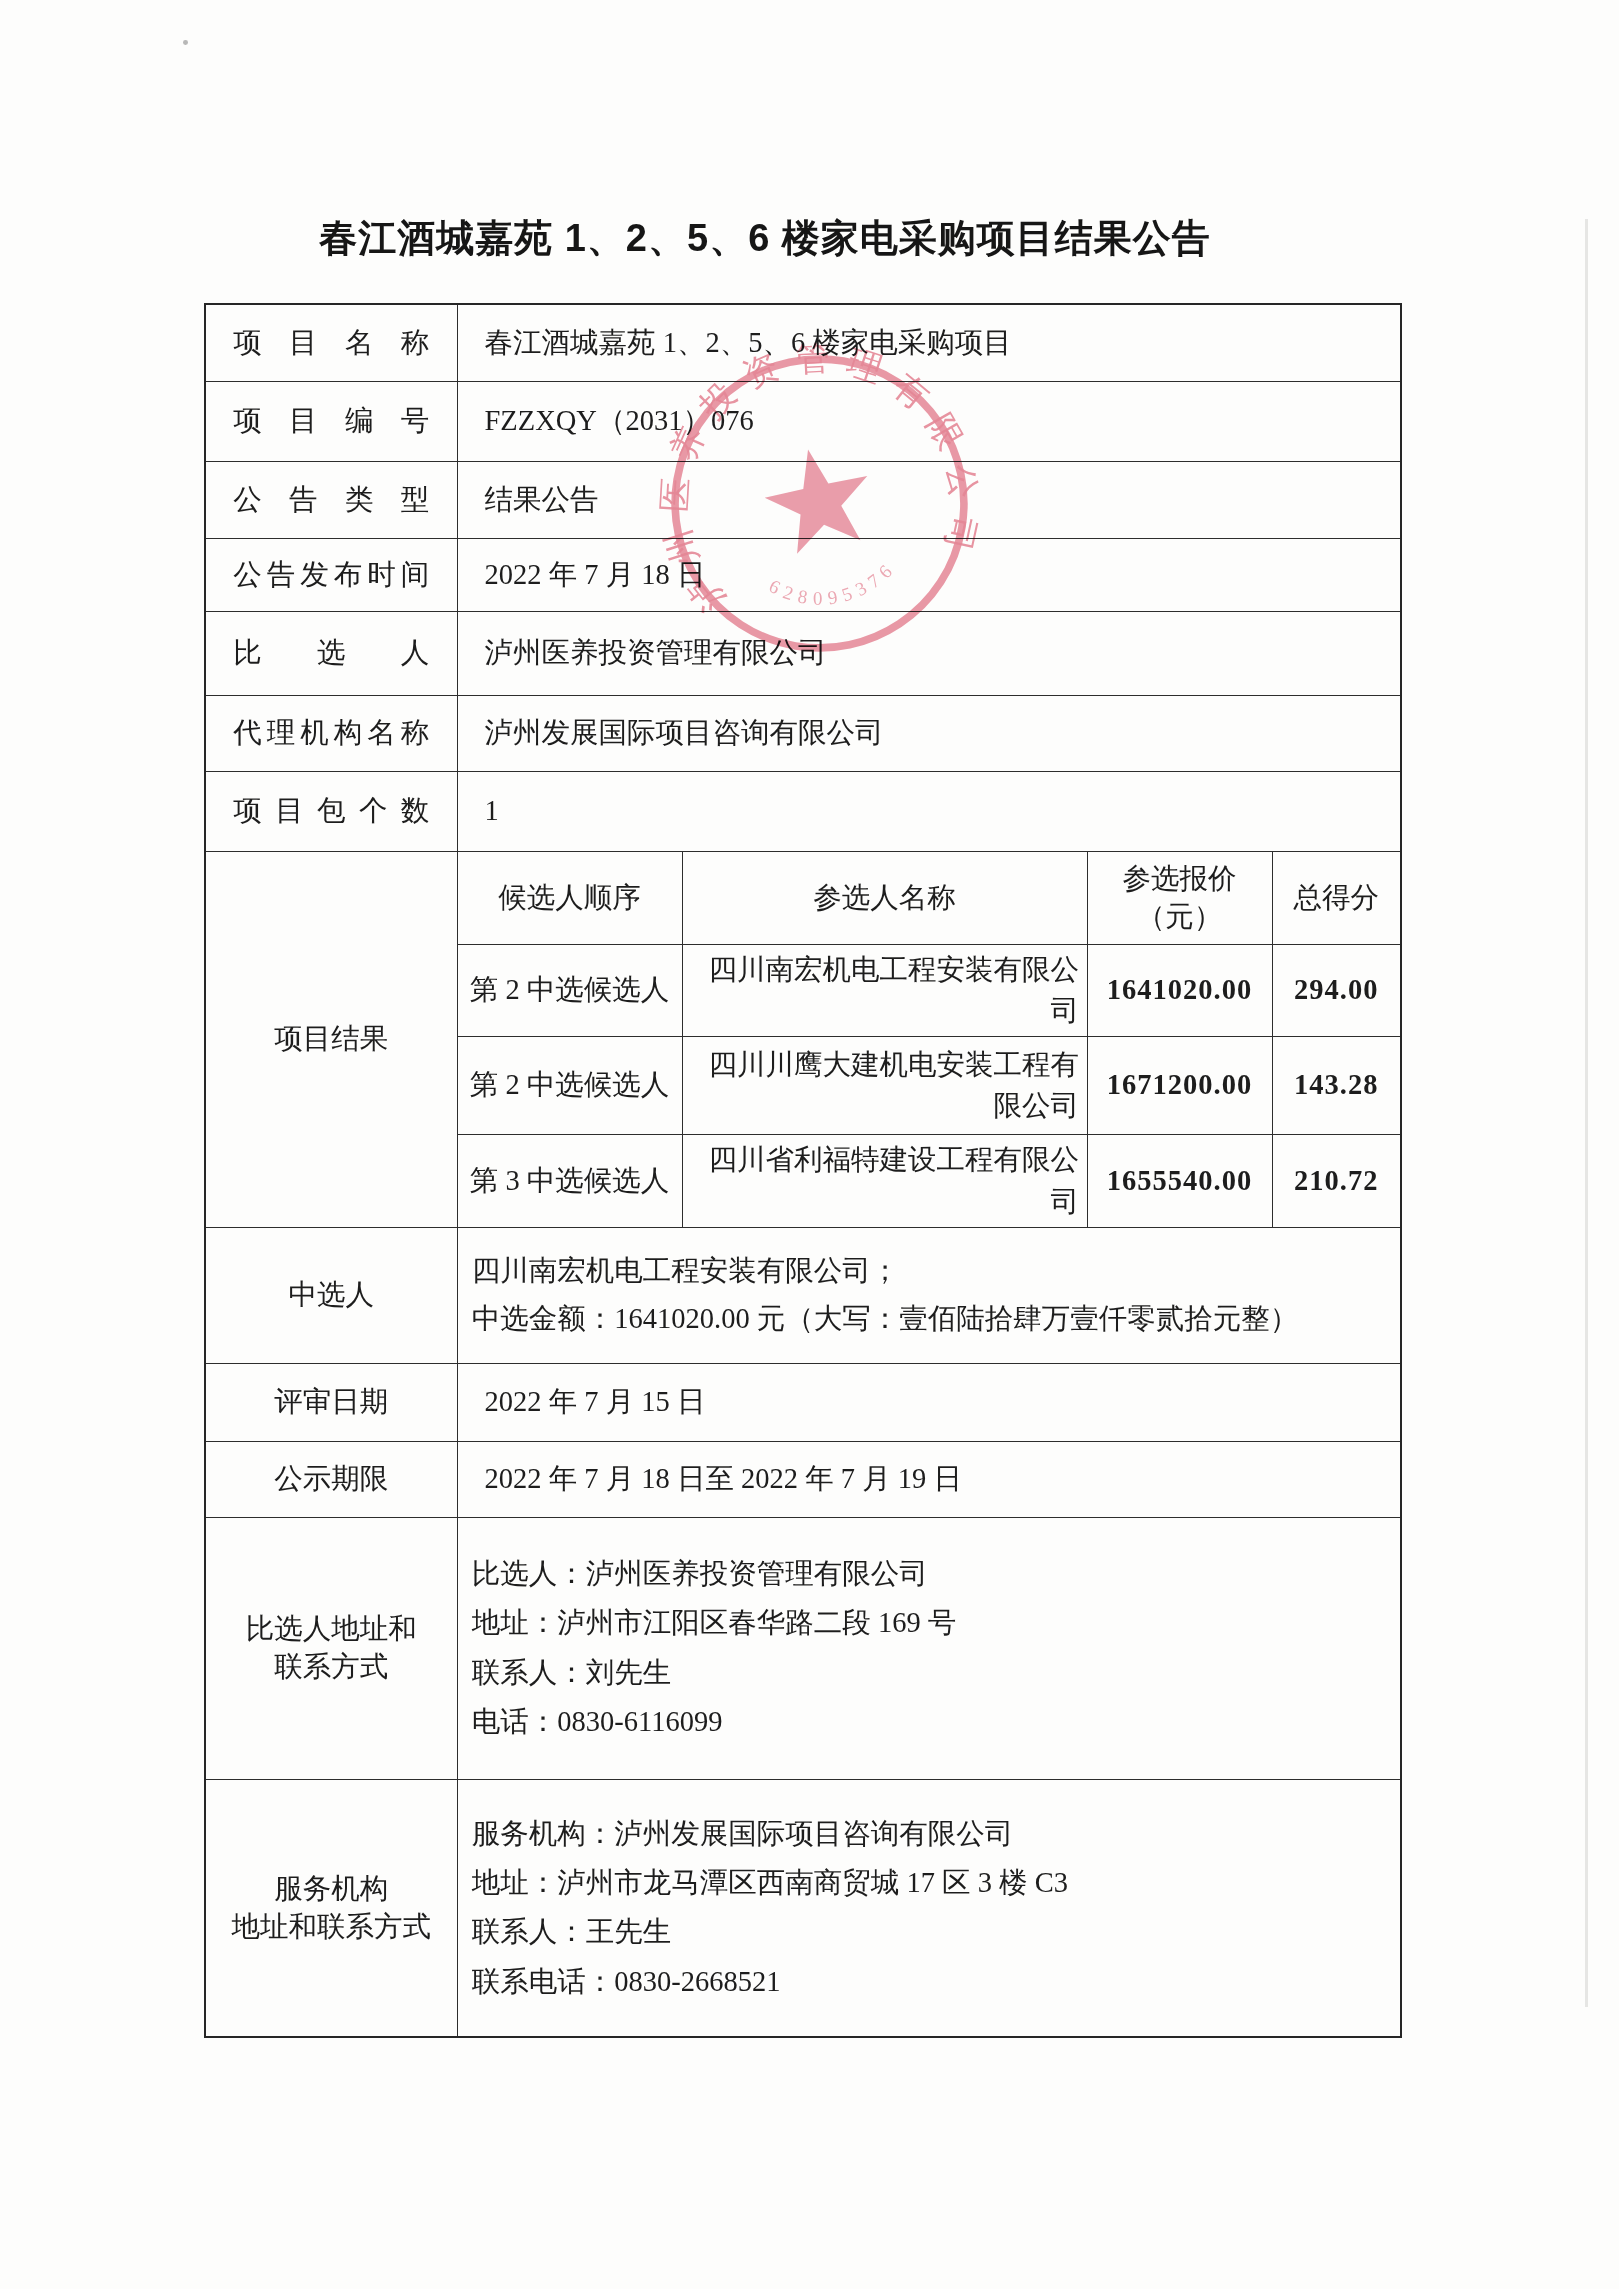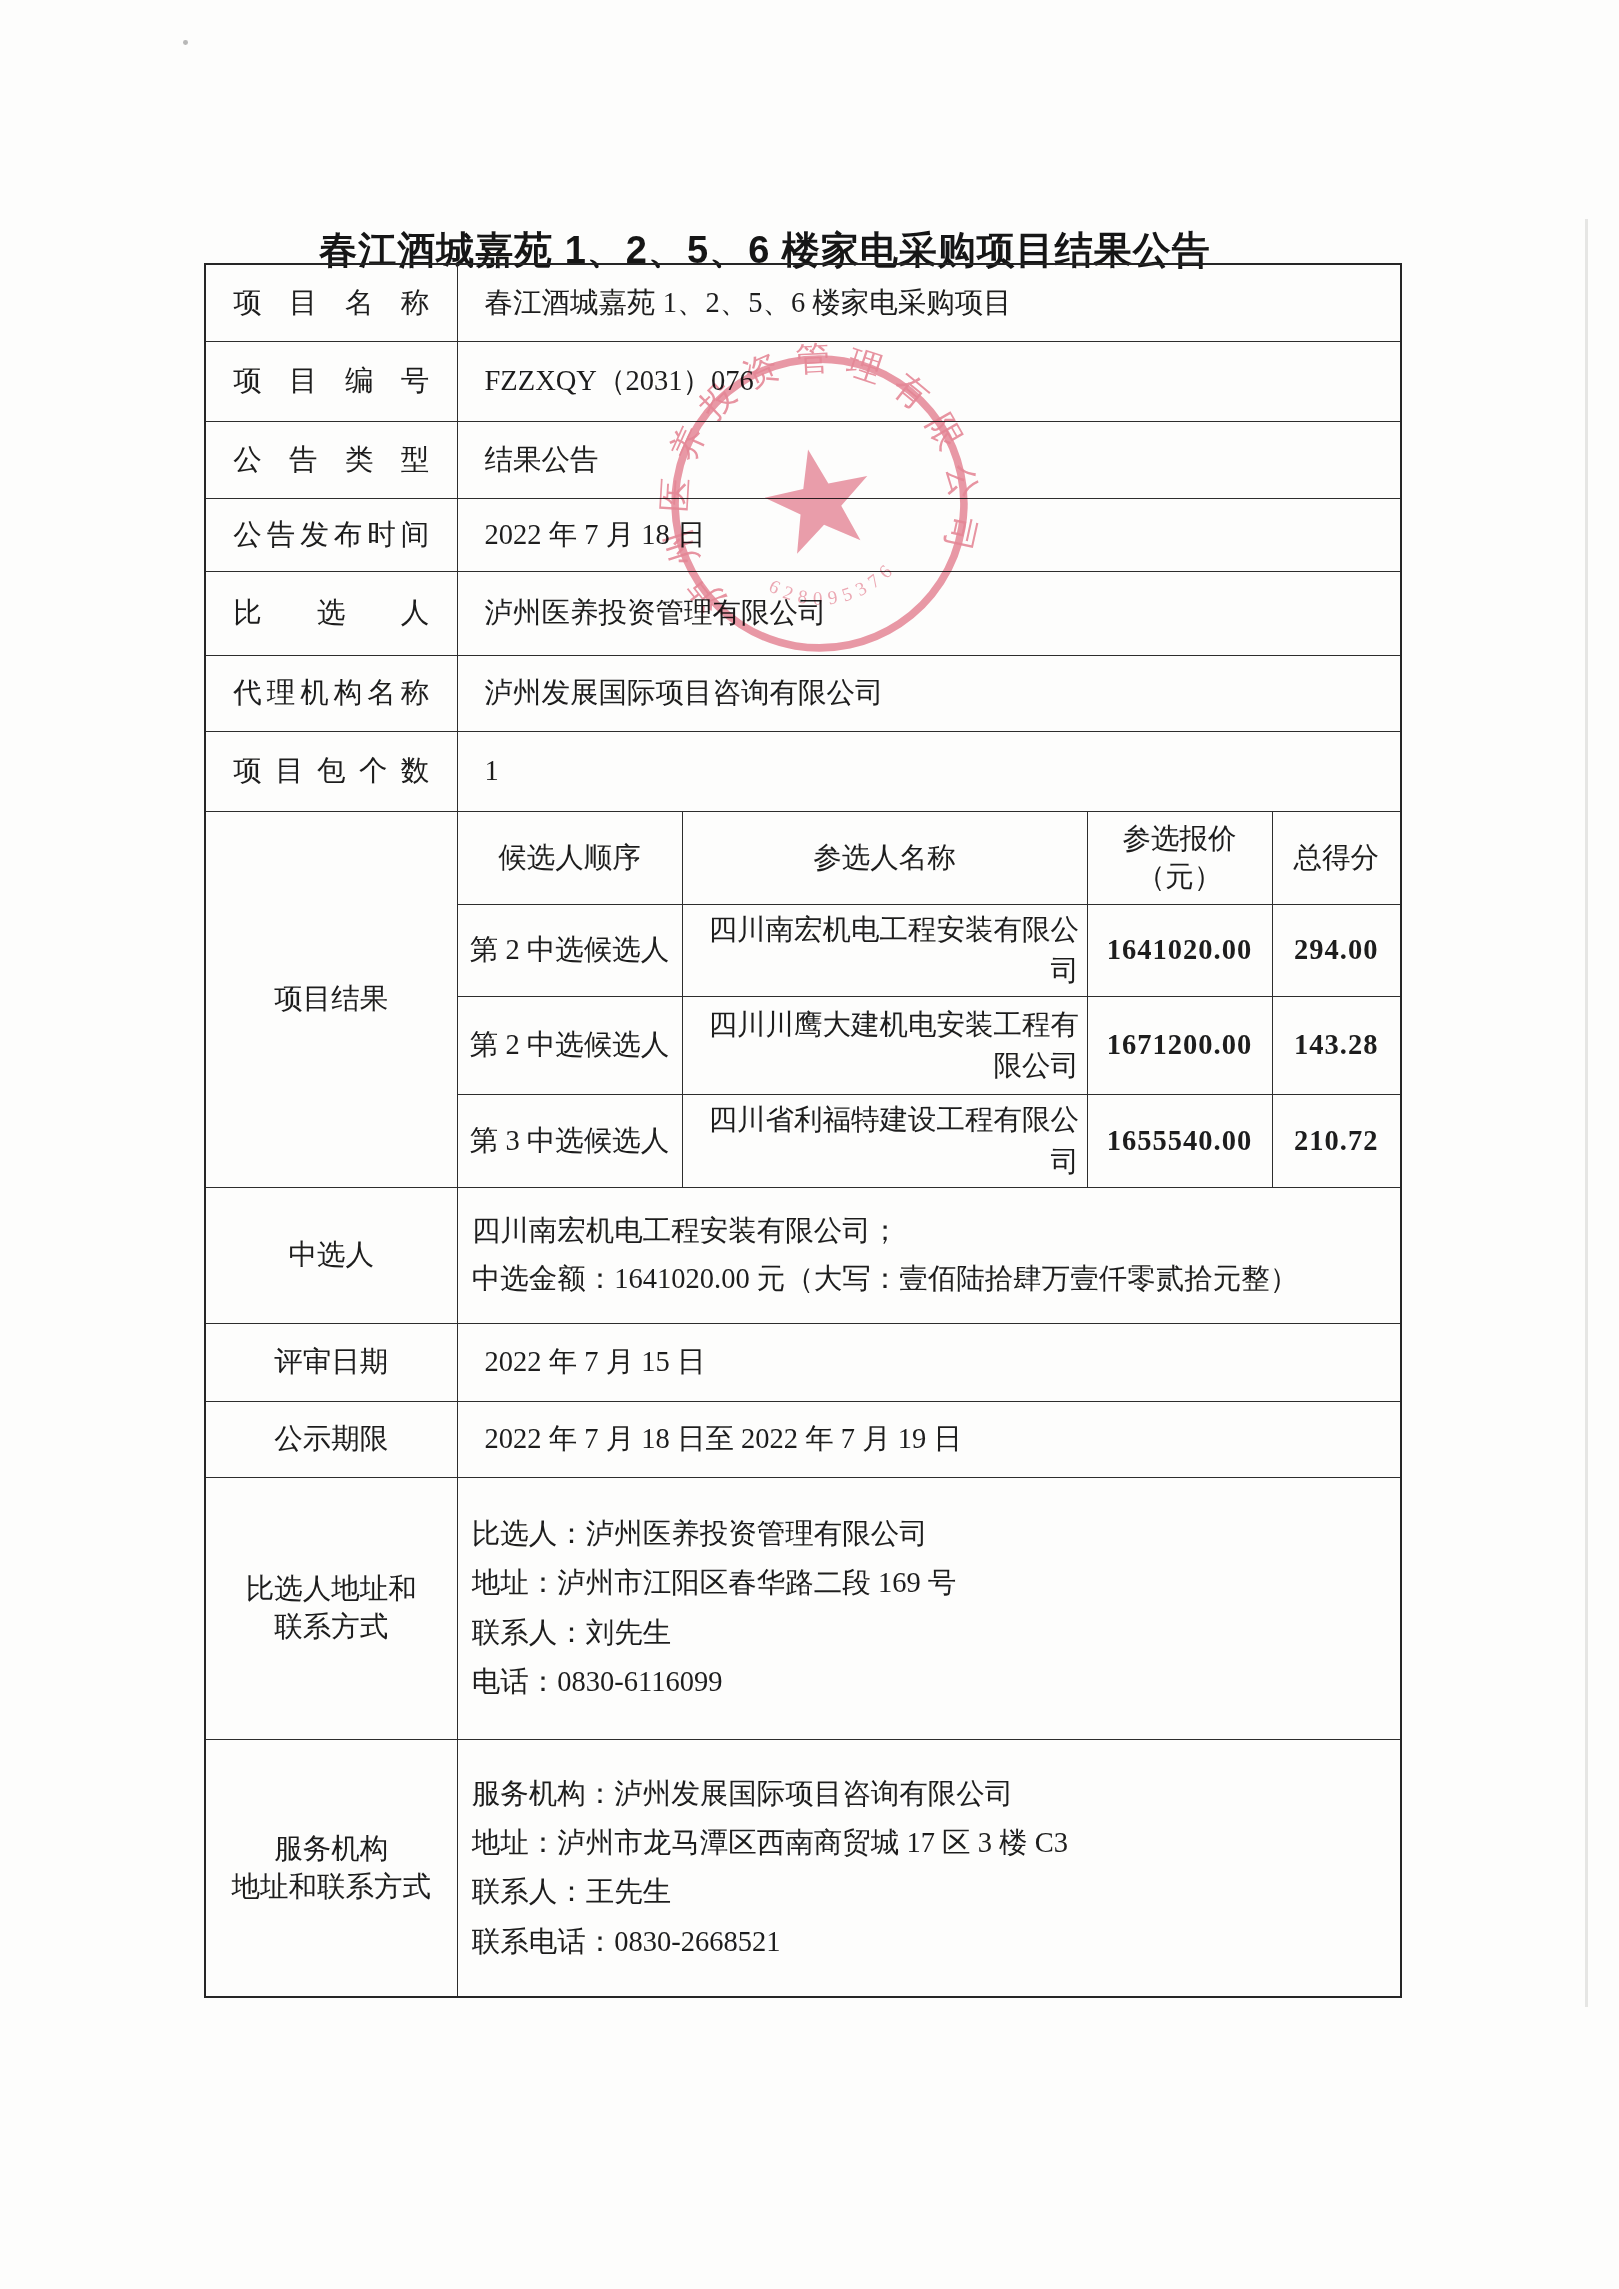--- a/index.html
+++ b/index.html
@@ -7,33 +7,33 @@
     width:1620px;height:2289px;position:relative;
     background:#fdfdfc;color:#1d1d1d;
     font-family:"Liberation Serif","DejaVu Serif",serif;
     overflow:hidden;
   }
   .speck{position:absolute;left:183px;top:40px;width:4.8px;height:4.8px;border-radius:50%;
     background:#9a9a9a;opacity:.7;}
   .page-edge{position:absolute;left:1585px;top:219px;width:2.9px;height:1788px;
     background:#e6e6e4;}
   .doc-title{
-    position:absolute;left:167px;top:200px;width:1196px;
+    position:absolute;left:167px;top:188px;width:1196px;
     text-align:center;font-family:"Liberation Sans","DejaVu Sans",sans-serif;
     font-weight:bold;font-size:38px;letter-spacing:1px;color:#161616;
   }
   table.doc{
     position:absolute;left:204px;top:263px;width:1196px;
     border-collapse:collapse;table-layout:fixed;
   }
   table.doc td{
     border:1.9px solid #2d2d2d;vertical-align:middle;
     font-size:28.5px;color:#1d1d1d;overflow:hidden;
   }
-  table.doc{border:2.9px solid #262626;}
+  table.doc{border:2.9px solid #262626;margin-top:40px;}
   tr.h81{height:77px}tr.h84{height:80px}tr.h77{height:73px}tr.h88{height:84px}
   tr.h80{height:76px}tr.h98{height:93px}tr.h97{height:92px}tr.h103{height:98px}
   tr.h143{height:136px}tr.h82{height:78px}tr.h275{height:262px}tr.h271{height:258px}
   td.lab{text-align:center;}
   td.lab .jl{display:inline-block;width:196px;text-align:justify;text-align-last:justify;}
   td.val{text-align:left;padding-left:27px;}
   td.nh{text-align:center;}
   .preline{white-space:pre-line;}
   td.oc{text-align:center;}
   td.nc{text-align:right;padding:0 7.6px;line-height:1.45;}

